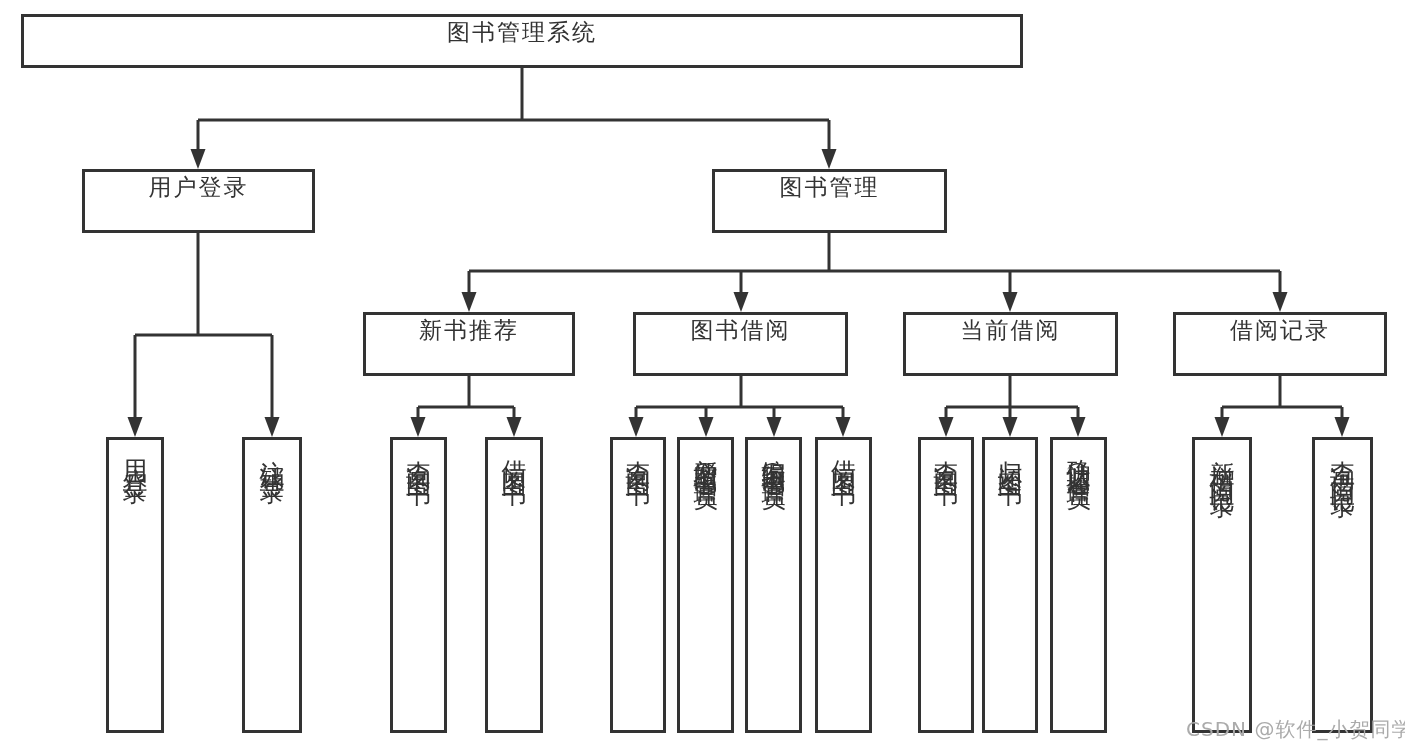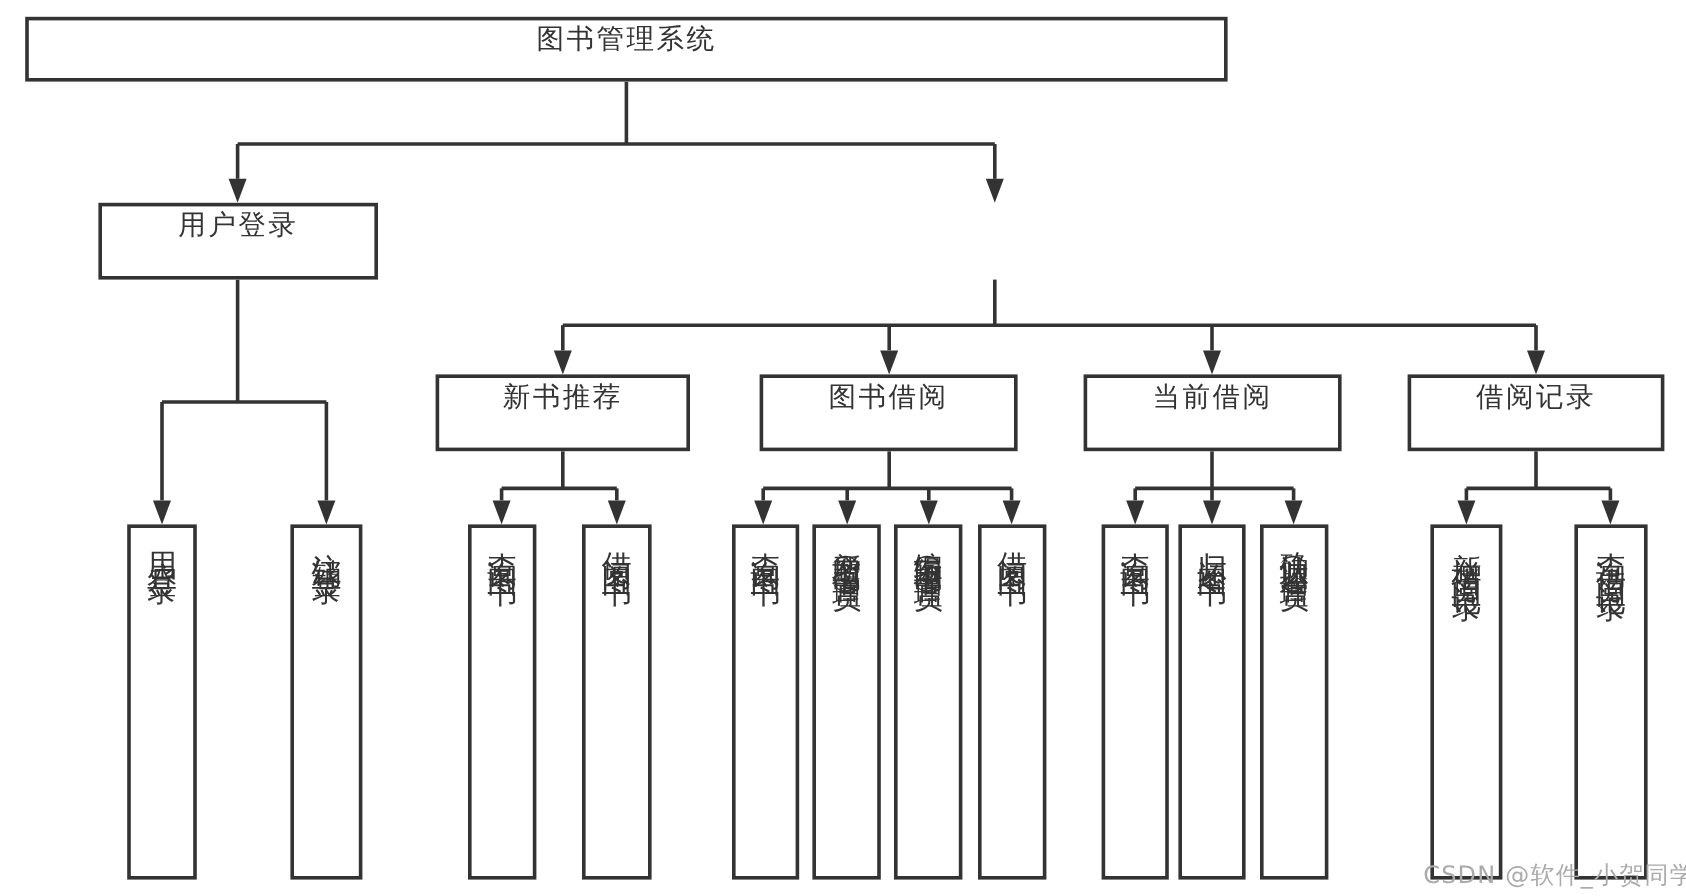--- a/index.html
+++ b/index.html
@@ -129,20 +129,23 @@
     <polygon points="1334.5,417 1349.5,417 1342,437"></polygon>
   </svg>
 
   <div class="node h" style="left:21px;top:14px;width:1002px;height:54px">
     <span>图书管理系统</span>
   </div>
 
   <div class="node h" style="left:82px;top:169px;width:233px;height:64px">
     <span>用户登录</span>
   </div>
+  <div class="node h" style="left:712px;top:169px;width:235px;height:64px">
+    <span>图书管理</span>
+  </div>
 
   <div class="node h" style="left:633px;top:312px;width:215px;height:64px">
     <span>图书借阅</span>
   </div>
   <div class="node h" style="left:363px;top:312px;width:212px;height:64px">
     <span>新书推荐</span>
   </div>
   <div class="node h" style="left:1173px;top:312px;width:214px;height:64px">
     <span>借阅记录</span>
   </div>

